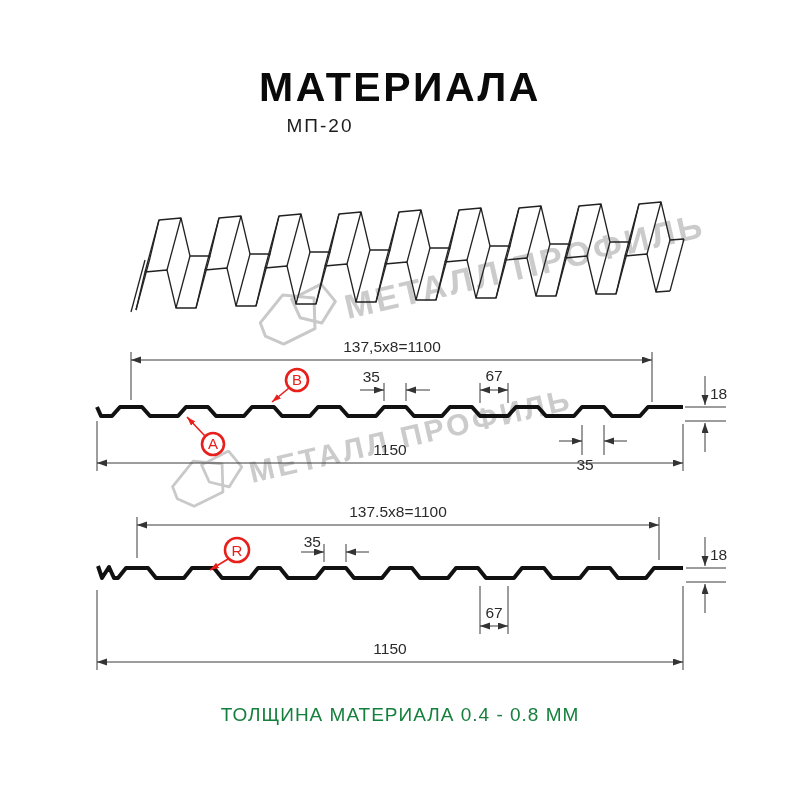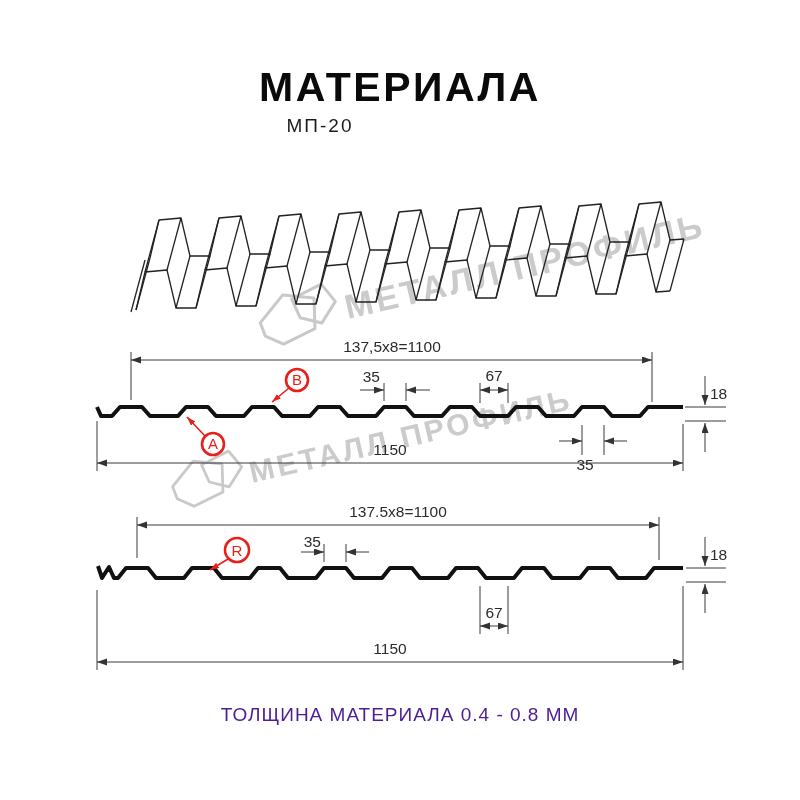--- a/index.html
+++ b/index.html
@@ -7,21 +7,21 @@
   .page-title{
     position:absolute;top:64px;left:0;width:800px;text-align:center;
     font-size:41px;font-weight:bold;letter-spacing:2.5px;color:#0a0a0a;margin:0;
   }
   .page-subtitle{
     position:absolute;top:115px;left:0;width:640px;text-align:center;
     font-size:19px;font-weight:500;letter-spacing:2px;color:#1c1c1c;
   }
   .footer-note{
     position:absolute;top:704px;left:0;width:800px;text-align:center;
-    font-size:19px;font-weight:500;letter-spacing:1px;color:#4c1d95;
+    font-size:19px;font-weight:500;letter-spacing:1px;color:#15803d;
   }
   svg.drawing{position:absolute;left:0;top:0;}
   .profile{fill:none;stroke:#111;stroke-width:4;stroke-linejoin:round;stroke-linecap:butt;}
   .sheetline{fill:none;stroke:#222;stroke-width:1.3;stroke-linejoin:round;}
   .dim{stroke:#3a3a3a;stroke-width:1;fill:none;}
   .dimtxt{fill:#2b2b2b;font-size:15.5px;font-family:"Liberation Sans",sans-serif;}
   .redline{stroke:#e8201c;stroke-width:1.6;fill:none;}
   .redcirc{stroke:#e8201c;stroke-width:2.6;fill:none;}
   .redtxt{fill:#e8201c;font-size:15px;font-family:"Liberation Sans",sans-serif;}
   .wm{fill:#cbcbcb;font-weight:bold;letter-spacing:3px;font-family:"Liberation Sans",sans-serif;}

